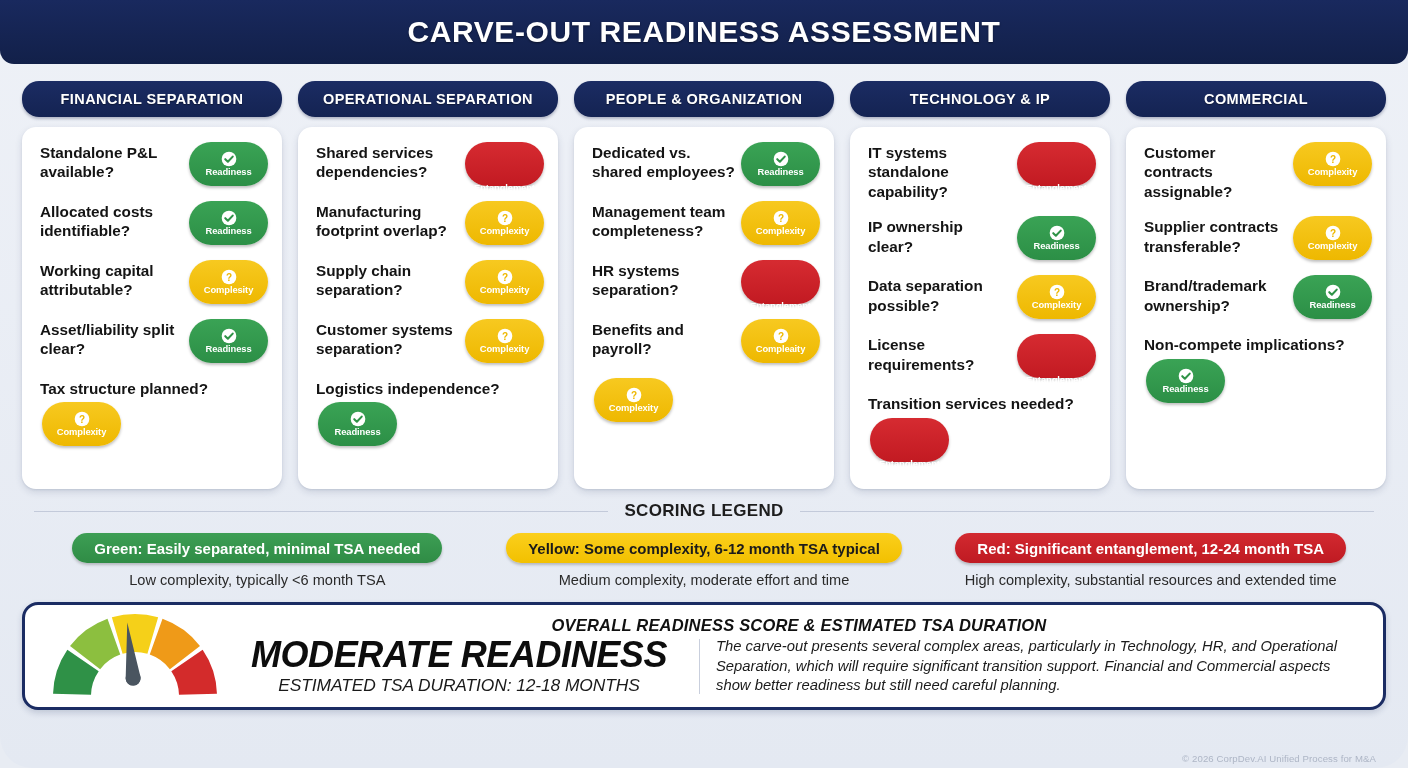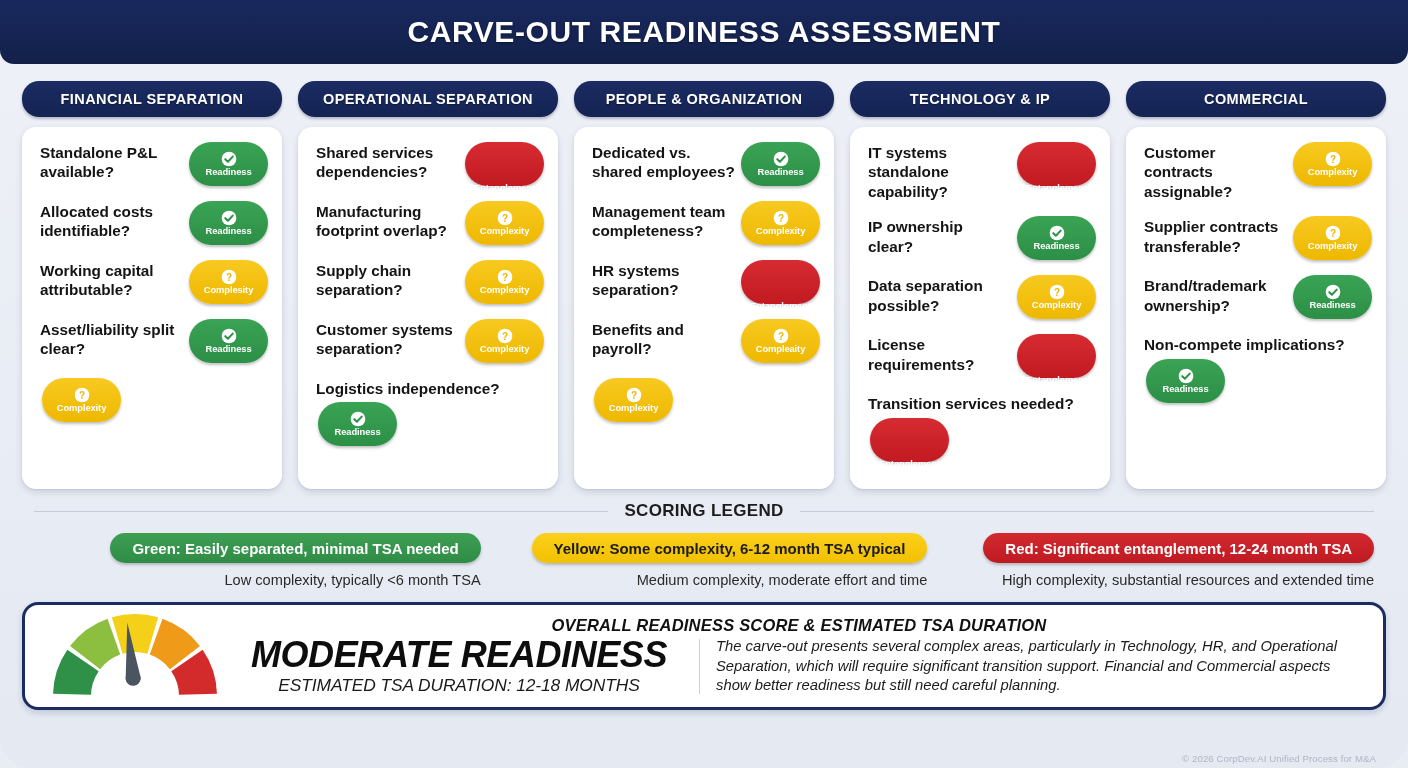--- a/index.html
+++ b/index.html
@@ -149,21 +149,21 @@
     white-space: nowrap;
   }
   .legend-items {
     display: flex;
     margin-top: 12px;
   }
   .legend-col {
     flex: 1 1 0;
     display: flex;
     flex-direction: column;
-    align-items: flex-end;
+    align-items: center;
   }
   .legend-pill {
     height: 30px;
     border-radius: 15px;
     display: flex;
     align-items: center;
     justify-content: center;
     padding: 0 22px;
     font-size: 15px;
     font-weight: bold;
@@ -310,20 +310,21 @@
             <div class="item-label">Asset/liability split clear?</div>
             <div class="badge green">
               <svg class="badge-icon" viewBox="0 0 24 24">
                 <circle cx="12" cy="12" r="11" fill="#ffffff"></circle>
                 <path d="M6.4 12.3 L10.3 16.1 L17.6 8.4" fill="none" stroke="#2f9347" stroke-width="3.1" stroke-linecap="round" stroke-linejoin="round"></path>
               </svg>
               <span class="badge-text">Readiness</span>
             </div>
           </div>
           <div class="item">
+            <div class="item-label">Tax structure planned?</div>
             <div class="badge yellow">
               <svg class="badge-icon" viewBox="0 0 24 24">
                 <circle cx="12" cy="12" r="11" fill="#ffffff"></circle>
                 <text x="12" y="17.4" text-anchor="middle" font-family="Liberation Sans, sans-serif" font-size="15" font-weight="bold" fill="#eeb800">?</text>
               </svg>
               <span class="badge-text">Complexity</span>
             </div>
           </div>
         </div>
       </div>

